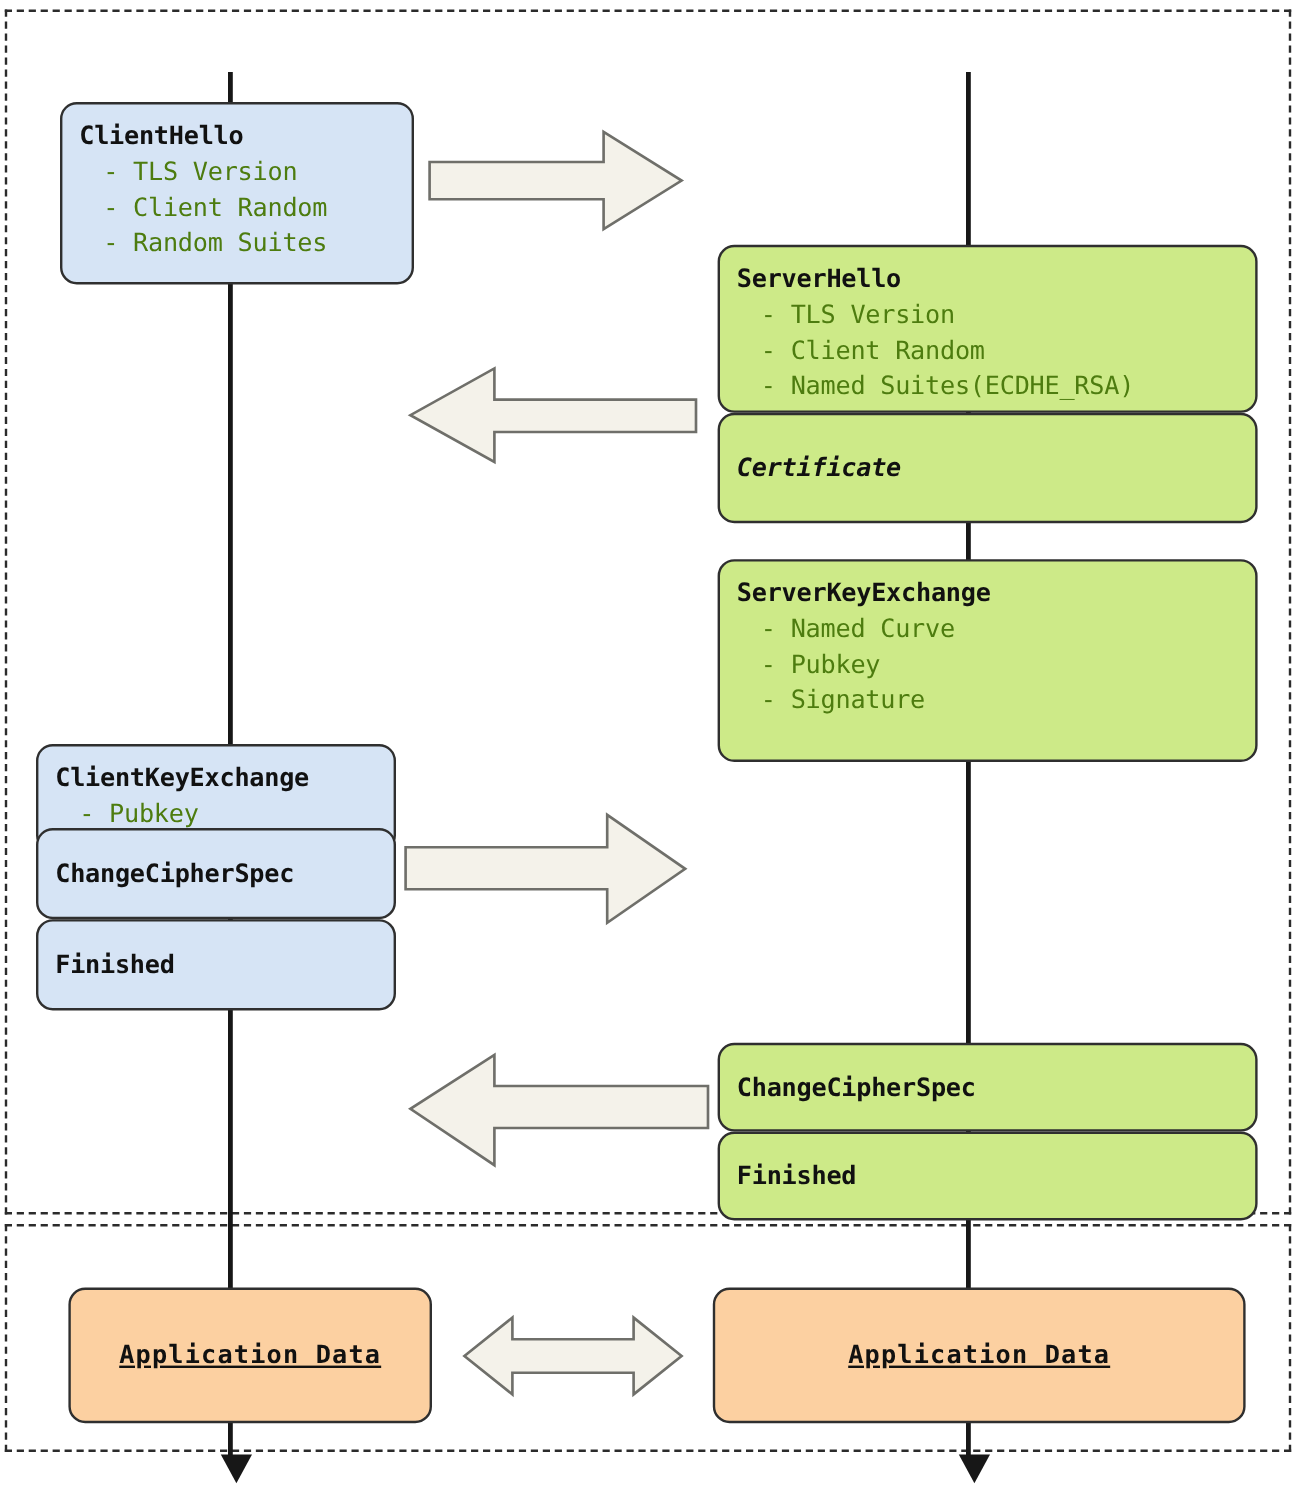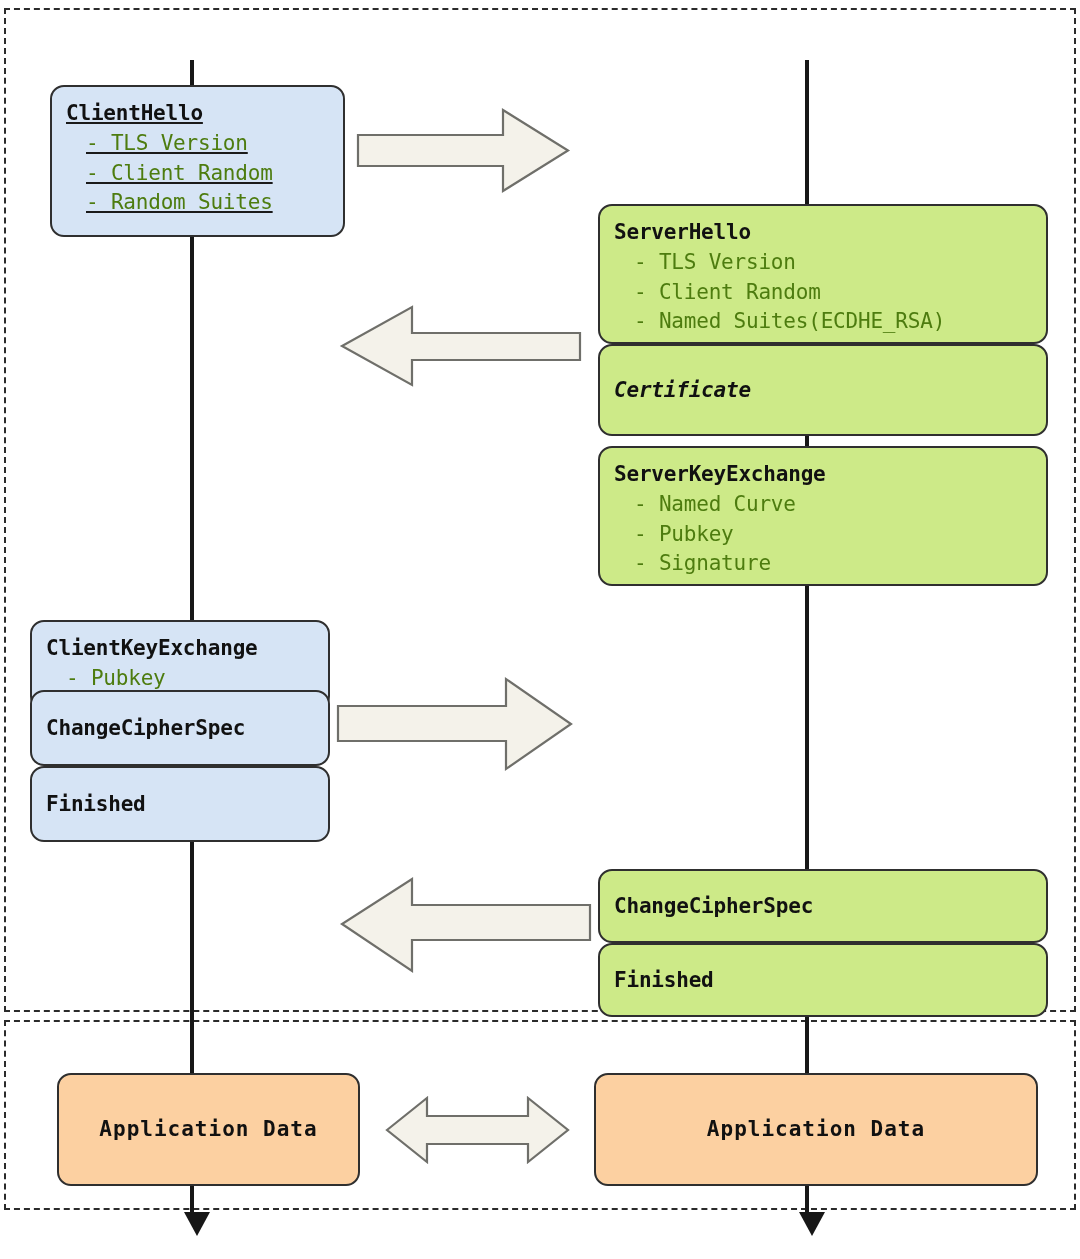--- a/index.html
+++ b/index.html
@@ -64,42 +64,42 @@
     white-space:pre;
     padding-left:20px;
   }
   .msgbox.centered{
     display:flex;
     align-items:center;
     justify-content:center;
     padding:0;
     text-align:center;
   }
-  .msgbox.centered .title{letter-spacing:1px;}
+  .msgbox.centered .title{letter-spacing:1px;text-decoration:underline;}
 
   
   .blockarrow{position:absolute;}
   .blockarrow svg{display:block;overflow:visible;}
   .ba-fill{fill:#f4f2ea;stroke:#6f6f6a;stroke-width:2.2;stroke-linejoin:miter;}
 </style>
 </head>
 <body>
 
 <div id="canvas">
 
   <div class="section-frame" style="left:4px;top:8px;width:1072px;height:1004px;"></div>
   <div class="section-frame" style="left:4px;top:1020px;width:1072px;height:190px;"></div>
 
   <div class="lifeline" style="left:190px;top:60px;height:1160px;"></div>
   <div class="lifeline-arrow" style="left:184px;top:1212px;"></div>
 
   <div class="lifeline" style="left:805px;top:60px;height:1160px;"></div>
   <div class="lifeline-arrow" style="left:799px;top:1212px;"></div>
 
-  <div class="msgbox blue" style="left:50px;top:85px;width:295px;height:152px;text-decoration:underline;">
+  <div class="msgbox blue" style="left:50px;top:85px;width:295px;height:152px;">
     <span class="title">ClientHello</span>
     <span class="item">- TLS Version</span>
     <span class="item">- Client Random</span>
     <span class="item">- Random Suites</span>
   </div>
 
   <div class="msgbox blue" style="left:30px;top:620px;width:300px;height:90px;">
     <span class="title">ClientKeyExchange</span>
     <span class="item">- Pubkey</span>
   </div>
@@ -116,21 +116,21 @@
     <span class="title">ServerHello</span>
     <span class="item">- TLS Version</span>
     <span class="item">- Client Random</span>
     <span class="item">- Named Suites(ECDHE_RSA)</span>
   </div>
 
   <div class="msgbox green" style="left:598px;top:300px;width:450px;height:92px;padding-top:30px;font-style:italic;">
     <span class="title">Certificate</span>
   </div>
 
-  <div class="msgbox green" style="left:598px;top:402px;width:450px;height:140px;">
+  <div class="msgbox green" style="left:598px;top:422px;width:450px;height:169px;">
     <span class="title">ServerKeyExchange</span>
     <span class="item">- Named Curve</span>
     <span class="item">- Pubkey</span>
     <span class="item">- Signature</span>
   </div>
 
 
   <div class="msgbox green" style="left:598px;top:825px;width:450px;height:74px;padding-top:21px;">
     <span class="title">ChangeCipherSpec</span>
   </div>

